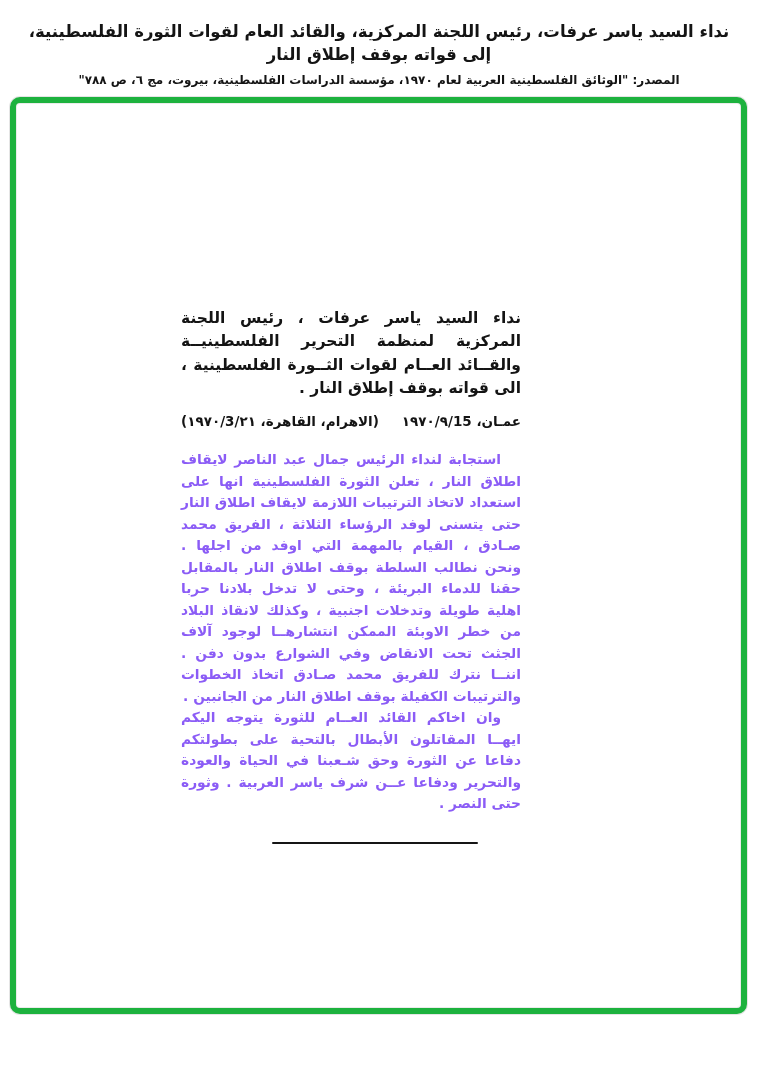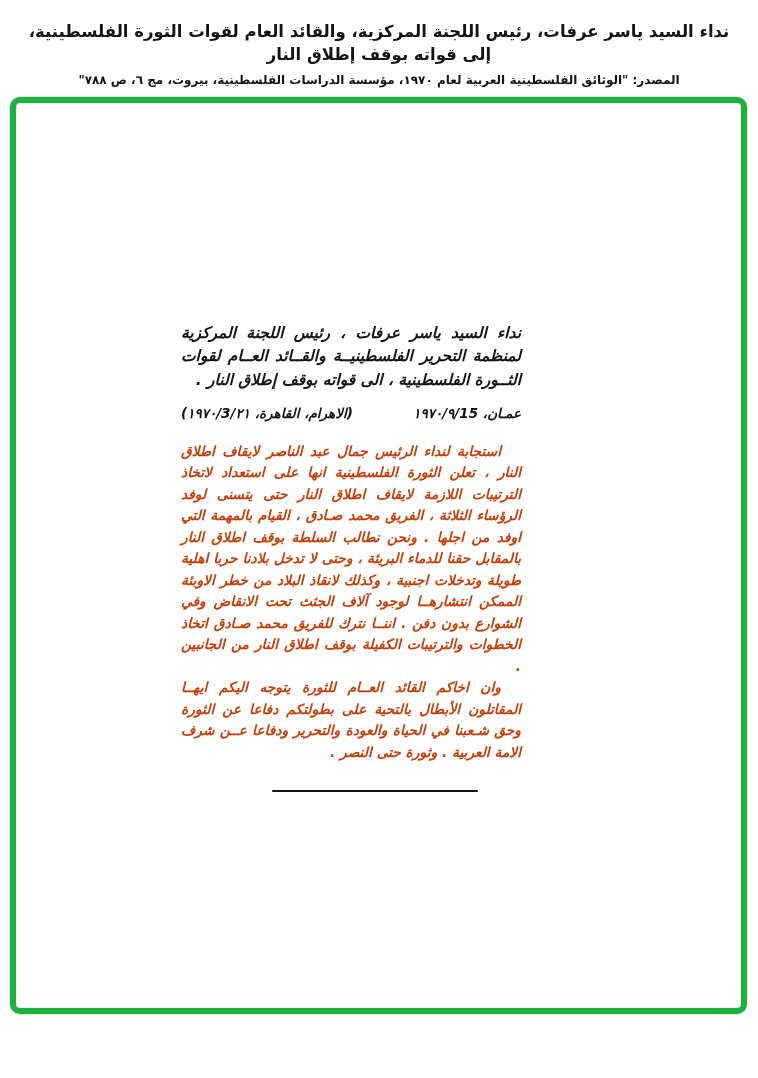--- a/index.html
+++ b/index.html
@@ -28,39 +28,38 @@
     letter-spacing:0;
   }
   .scan-frame{
     position:absolute;left:10px;top:97px;width:737px;height:917px;
     border:6px solid var(--border-green);
     border-radius:10px;
     background:var(--page-bg);
     box-shadow:0 0 0 1px rgba(0,0,0,0.10), inset 0 0 0 1px rgba(0,0,0,0.08);
   }
   .doc-column{
-    position:absolute;left:165px;top:219px;width:340px;
+    position:absolute;left:165px;top:204px;width:340px;
     direction:rtl;
-    font-style:italic;
   }
   .doc-title{
     font-size:15.5px;font-weight:bold;line-height:1.5;
     text-align:justify;
   }
   .dateline{
     margin-top:13px;
     display:flex;justify-content:space-between;align-items:baseline;
     font-size:13.5px;font-weight:bold;
   }
   .doc-body p{
     margin:0;
     font-size:13.8px;font-weight:bold;line-height:1.56;
     text-align:justify;
     text-indent:20px;
-    color:#c2410c;
+    color:#8b5cf6;
   }
   .doc-body p.first{margin-top:20px;}
   .end-divider{
     margin-top:27px;margin-left:auto;margin-right:43px;
     width:206px;height:2px;background:#151515;border-radius:1px;
   }
 </style>
 </head>
 <body>
 
@@ -74,19 +73,19 @@
 
     <div class="doc-title">نداء السيد ياسر عرفات ، رئيس اللجنة المركزية لمنظمة التحرير الفلسطينيــة والقــائد العــام لقوات الثــورة الفلسطينية ، الى قواته بوقف إطلاق النار .</div>
 
     <div class="dateline">
       <span>عمـان، ١٩٧٠/٩/15</span>
       <span>(الاهرام، القاهرة، ١٩٧٠/3/٢١)</span>
     </div>
 
     <div class="doc-body">
       <p class="first">استجابة لنداء الرئيس جمال عبد الناصر لايقاف اطلاق النار ، تعلن الثورة الفلسطينية انها على استعداد لاتخاذ الترتيبات اللازمة لايقاف اطلاق النار حتى يتسنى لوفد الرؤساء الثلاثة ، الفريق محمد صـادق ، القيام بالمهمة التي اوفد من اجلها . ونحن نطالب السلطة بوقف اطلاق النار بالمقابل حقنا للدماء البريئة ، وحتى لا تدخل بلادنا حربا اهلية طويلة وتدخلات اجنبية ، وكذلك لانقاذ البلاد من خطر الاوبئة الممكن انتشارهــا لوجود آلاف الجثث تحت الانقاض وفي الشوارع بدون دفن . اننــا نترك للفريق محمد صـادق اتخاذ الخطوات والترتيبات الكفيلة بوقف اطلاق النار من الجانبين .</p>
-      <p>وان اخاكم القائد العــام للثورة يتوجه اليكم ايهــا المقاتلون الأبطال بالتحية على بطولتكم دفاعا عن الثورة وحق شـعبنا في الحياة والعودة والتحرير ودفاعا عــن شرف الامة العربية . وثورة حتى النصر .</p>
+      <p>وان اخاكم القائد العــام للثورة يتوجه اليكم ايهــا المقاتلون الأبطال بالتحية على بطولتكم دفاعا عن الثورة وحق شـعبنا في الحياة والعودة والتحرير ودفاعا عــن شرف ياسر العربية . وثورة حتى النصر .</p>
     </div>
 
     <div class="end-divider"></div>
 
   </div>
 </div>
 
 </body></html>

